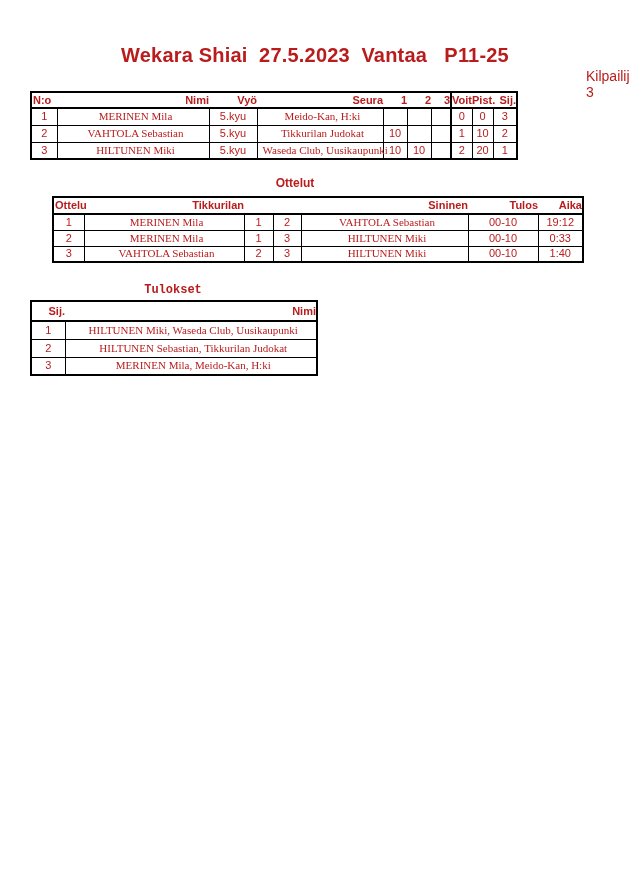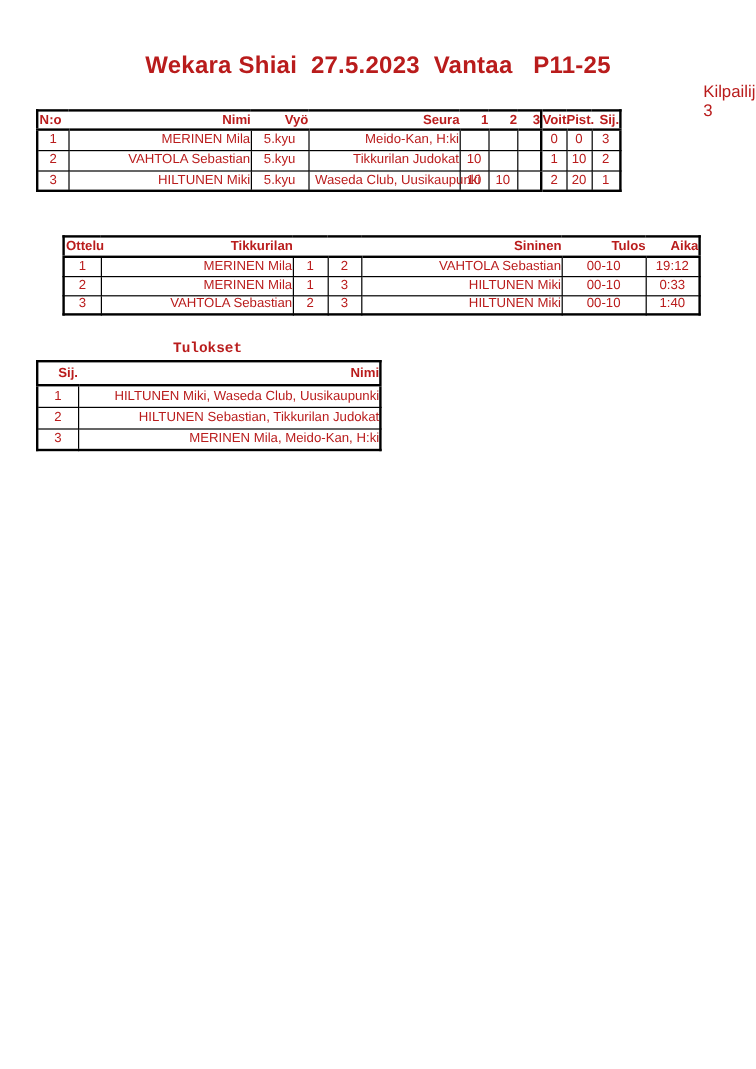--- a/index.html
+++ b/index.html
@@ -27,21 +27,21 @@
   }
   table.t th {
     font-weight:bold; border:none; border-bottom:2px solid #000;
     padding:0; text-align:right; white-space:nowrap;
   }
   table.t td {
     border:1px solid #000; padding:0; text-align:center;
     white-space:nowrap; vertical-align:middle;
   }
   table.t th.flush { text-align:left; padding-left:1px; }
-  table.t td.al, table.t th.al { text-align:right; padding-left:5px; }
+  table.t td.al, table.t th.al { text-align:center; padding-left:5px;font-family:Liberation Serif, serif; }
   .thick-left { border-left:2px solid #000 !important; }
 
   .t1 { left:30px; top:91px;  width:486px;border-radius:13px; }
   .t1 thead tr { height:16px; }
   .t1 tbody tr { height:17px; }
   .t2 { left:30px; top:196px; width:530px;margin-left:22px; }
   .t2 thead tr { height:17px; }
   .t2 tbody tr { height:16px; }
   .t3 { left:30px; top:300px; width:286px; }
   .t3 thead tr { height:20px; }
@@ -116,20 +116,21 @@
         <td>10</td>
         <td>10</td>
         <td></td>
         <td class="thick-left">2</td>
         <td>20</td>
         <td>1</td>
       </tr>
     </tbody>
   </table>
 
+  <div class="section-title st-ottelut">Ottelut</div>
 
   <table class="t t2">
     <colgroup>
       <col style="width:31px">
         <col style="width:160px">
         <col style="width:29px">
         <col style="width:28px">
       <col style="width:167px">
         <col style="width:70px">
         <col style="width:45px">

